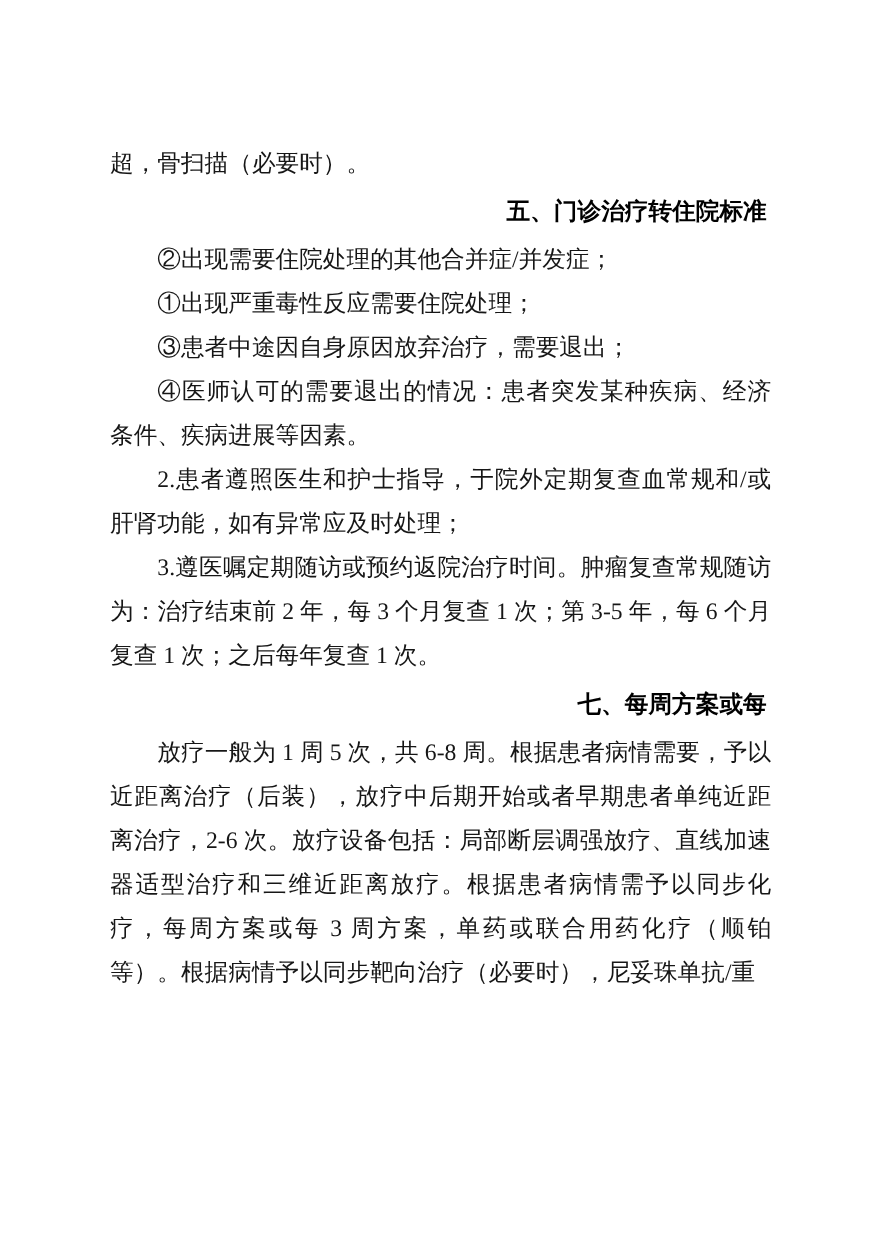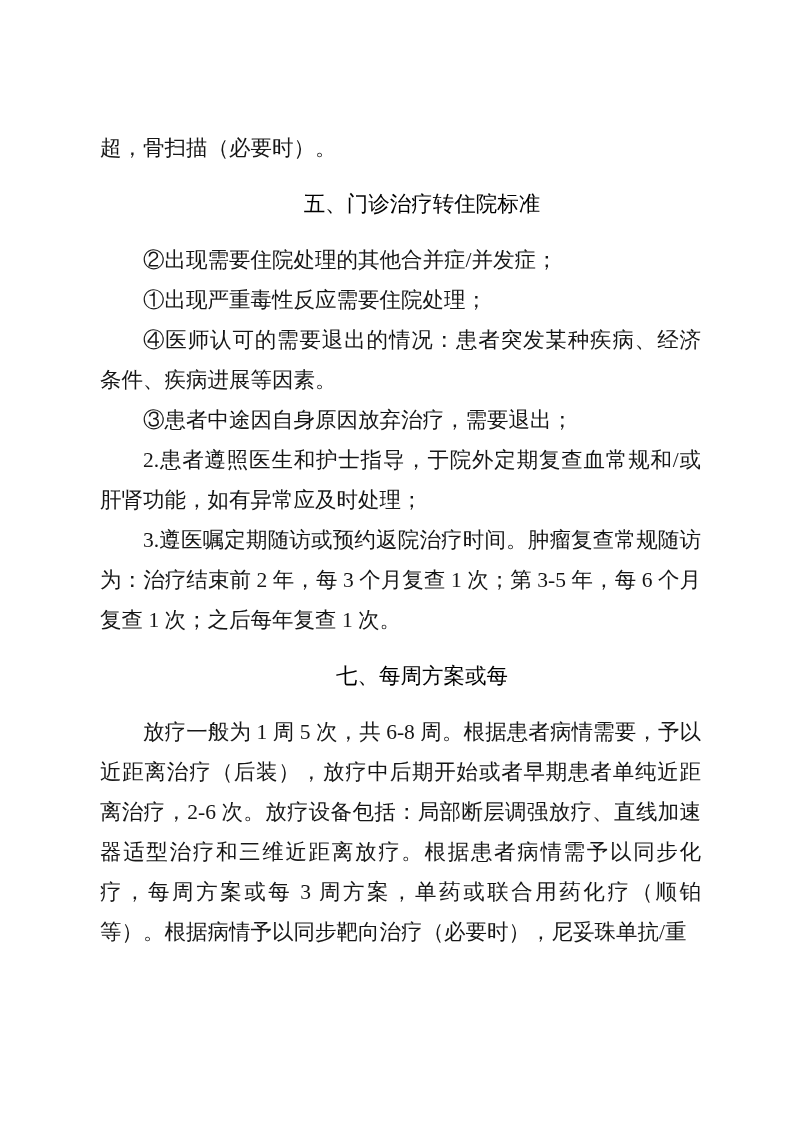--- a/index.html
+++ b/index.html
@@ -29,28 +29,28 @@
     color: #161616;
     text-align: justify;
     text-justify: inter-character;
     text-indent: 2em;
     word-break: break-all;
   }
   .para.continuation {
     text-indent: 0;
   }
   .heading {
-    margin: 16px;
+    margin: 4px;
     font-family: "Liberation Sans", "DejaVu Sans", sans-serif;
-    font-weight: 400;
+    font-weight: 700;
     font-size: 21.5px;
     line-height: 40px;
     color: #000000;
     text-indent: 2em;
-    text-align: center;
+    text-align: right;
   }
   .page-footer {
     position: absolute;
     left: 104px;
     top: 1076px;
     font-family: "Liberation Serif", "DejaVu Serif", serif;
     font-size: 19.5px;
     color: #000000;
     letter-spacing: 1px;
     text-decoration: underline;
@@ -58,21 +58,21 @@
 </style>
 </head>
 <body>
 
 <div class="page">
   <div class="content">
     <p class="para continuation">超，骨扫描（必要时）。</p>
     <h3 class="heading">五、门诊治疗转住院标准</h3>
     <p class="para">②出现需要住院处理的其他合并症/并发症；</p>
     <p class="para">①出现严重毒性反应需要住院处理；</p>
+    <p class="para">③患者中途因自身原因放弃治疗，需要退出；</p>
     <p class="para">④医师认可的需要退出的情况：患者突发某种疾病、经济条件、疾病进展等因素。</p>
-    <p class="para">③患者中途因自身原因放弃治疗，需要退出；</p>
     <p class="para">2.患者遵照医生和护士指导，于院外定期复查血常规和/或肝肾功能，如有异常应及时处理；</p>
     <p class="para">3.遵医嘱定期随访或预约返院治疗时间。肿瘤复查常规随访为：治疗结束前 2 年，每 3 个月复查 1 次；第 3-5 年，每 6 个月复查 1 次；之后每年复查 1 次。</p>
     <h3 class="heading">七、每周方案或每</h3>
     <p class="para">放疗一般为 1 周 5 次，共 6-8 周。根据患者病情需要，予以近距离治疗（后装），放疗中后期开始或者早期患者单纯近距离治疗，2-6 次。放疗设备包括：局部断层调强放疗、直线加速器适型治疗和三维近距离放疗。根据患者病情需予以同步化疗，每周方案或每 3 周方案，单药或联合用药化疗（顺铂等）。根据病情予以同步靶向治疗（必要时），尼妥珠单抗/重</p>
   </div>
   <div class="page-footer">— 110 —</div>
 </div>
 
 </body></html>

